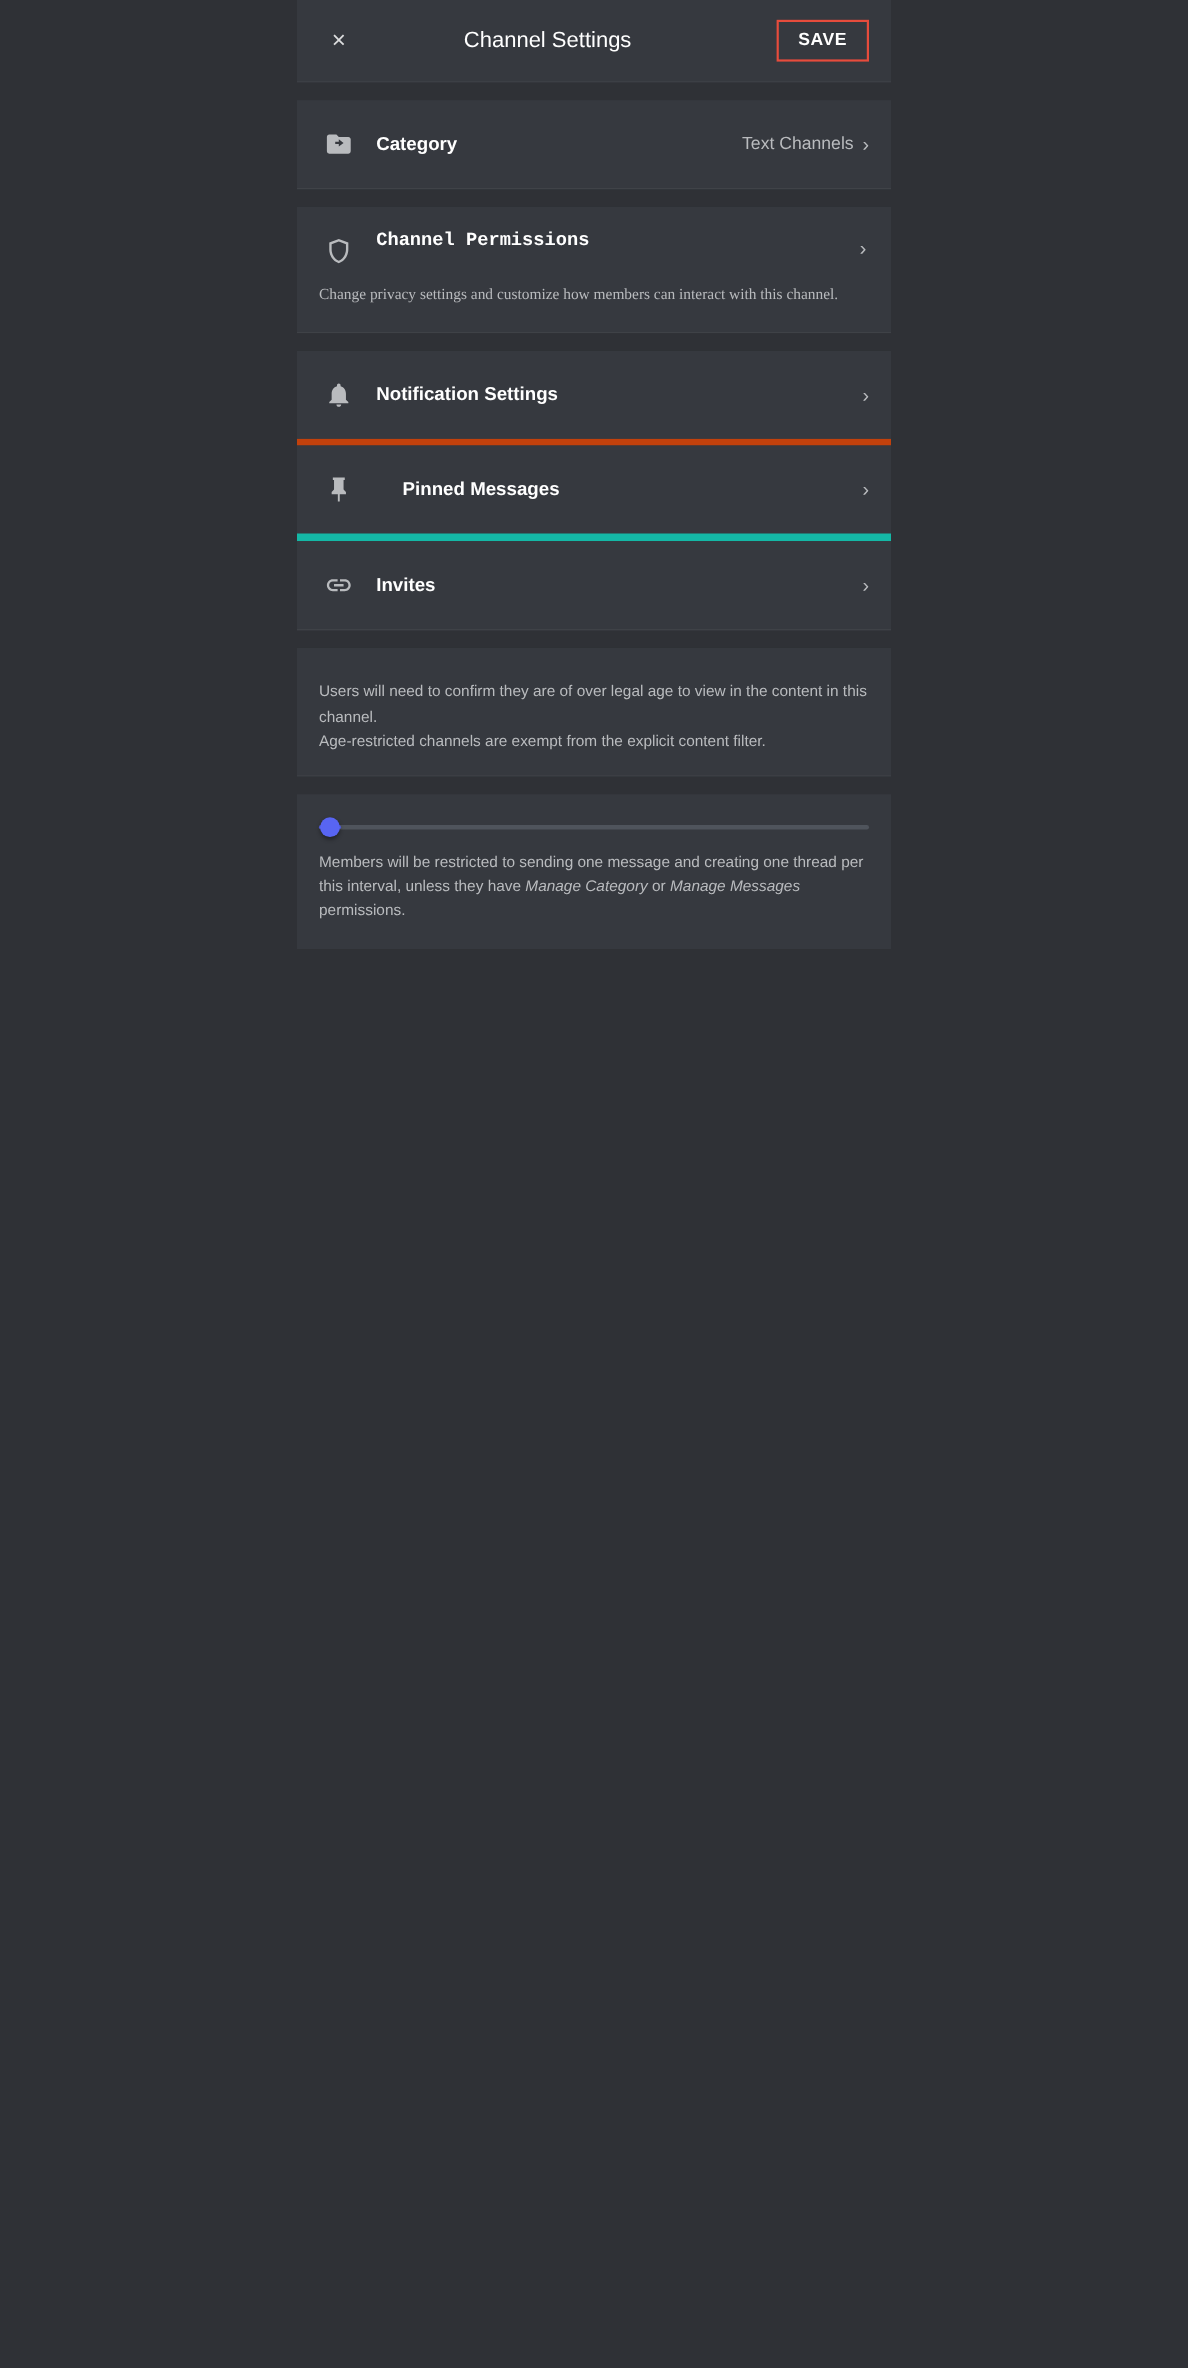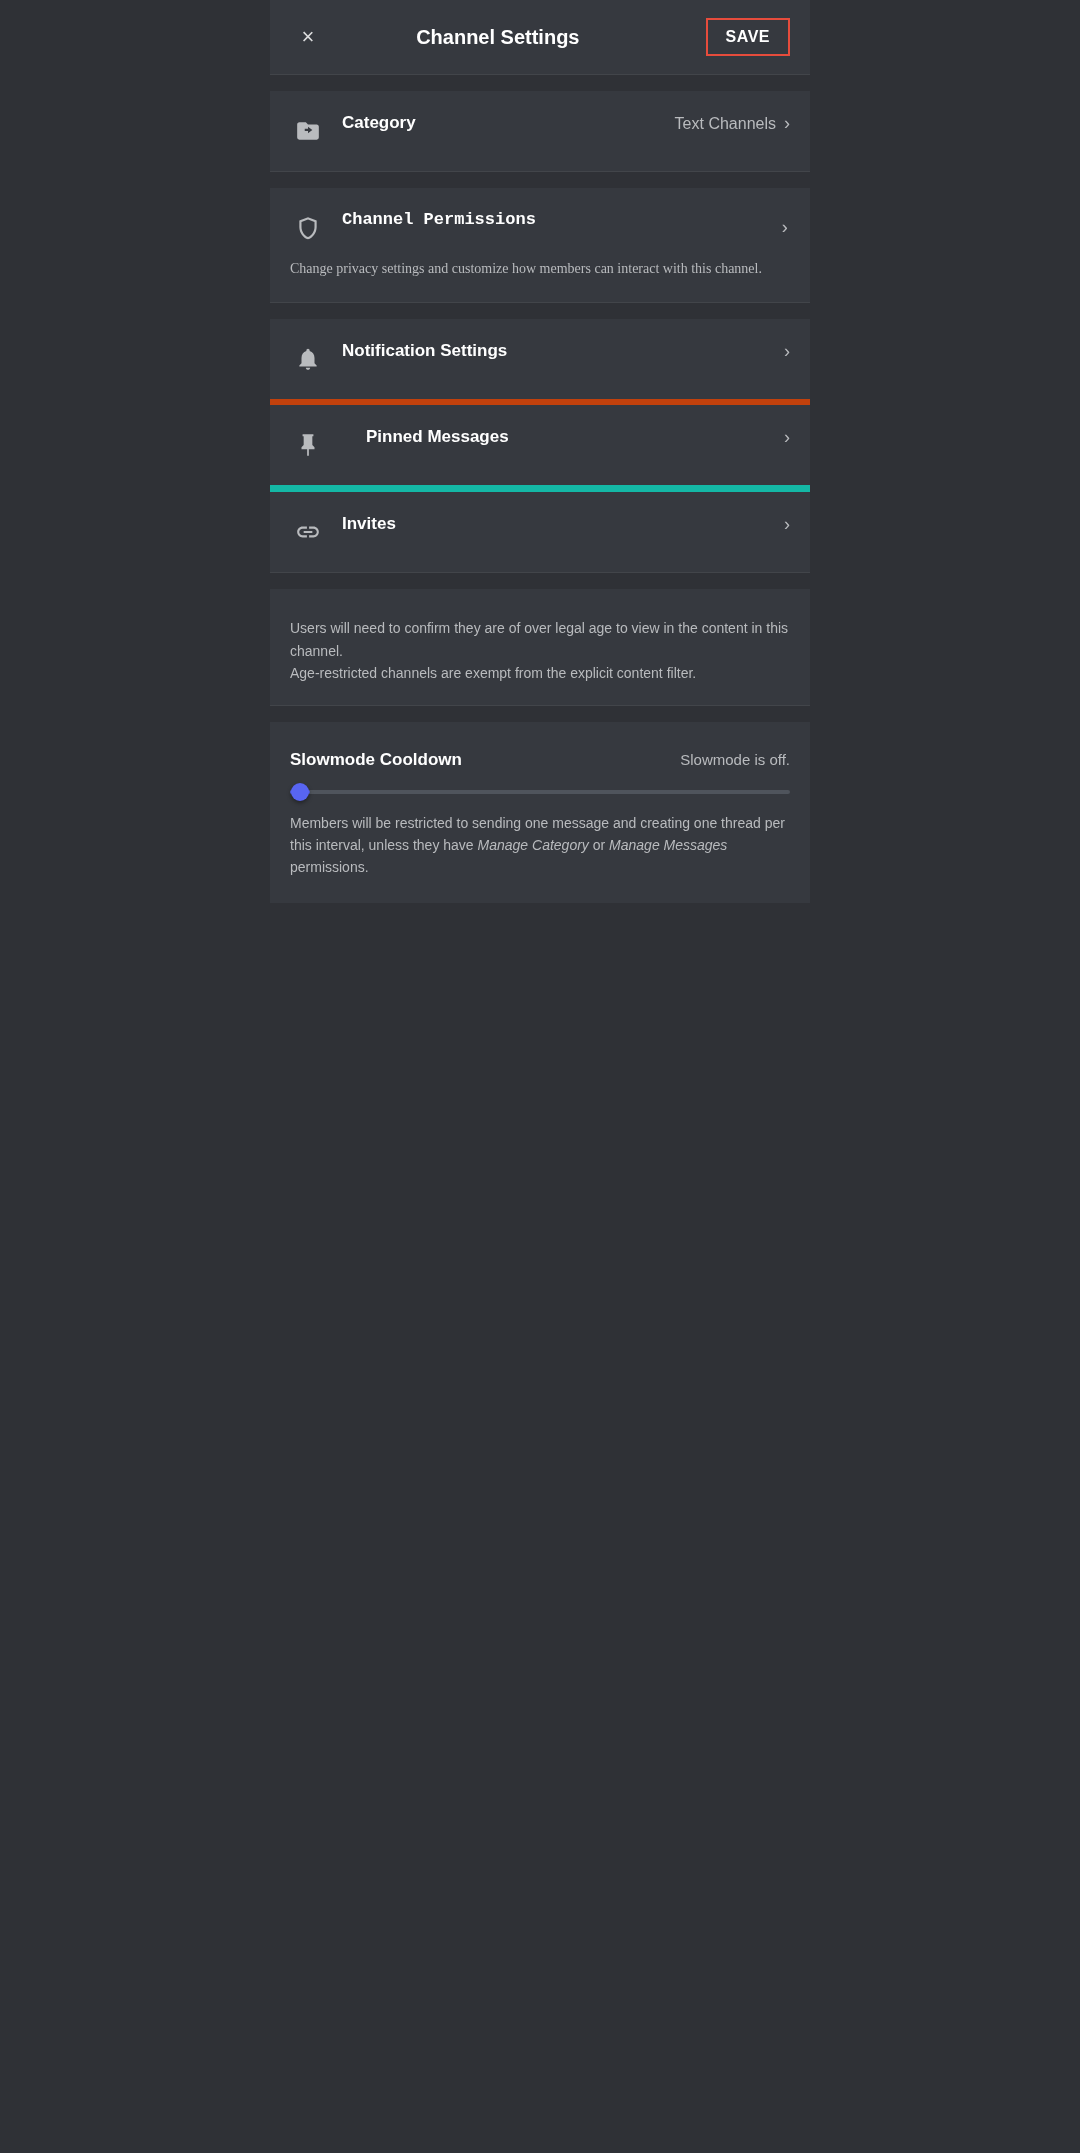--- a/index.html
+++ b/index.html
@@ -35,21 +35,21 @@
       align-items: center;
       justify-content: center;
       cursor: pointer;
       color: #dcddde;
       font-size: 22px;
       font-weight: 300;
     }
 
     .header-title {
       font-size: 20px;
-      font-weight: 700;
+      font-weight: 400;
       color: #ffffff;
       flex: 1;
       text-align: center;
       margin-left: -36px;
     }
 
     .header-save {
       background-color: #36393f;
       border: 2px solid #e74c3c;
       color: #ffffff;
@@ -62,21 +62,21 @@
     }
 
     
     .content {
       padding: 0;
     }
 
     
     .settings-row {
       display: flex;
-      align-items: flex-start;
+      align-items: center;
       padding: 22px 20px;
       background-color: #36393f;
       cursor: pointer;
       border-bottom: 1px solid #42454a;
       position: relative;
     }
 
     .settings-row:first-child {
       margin-top: 16px;
     }
@@ -381,24 +381,20 @@
   <div class="toggle-container">
     <div class="toggle-description">
       <span>Users will need to confirm they are of over legal age to view in the content in this channel.</span><br>
       <span>Age-restricted channels are exempt from the explicit content filter.</span>
     </div>
   </div>
 
   <div class="section-gap"></div>
 
   <div class="slowmode-container">
-    <div class="slowmode-header">
-      <div class="slowmode-label">Slowmode Cooldown</div>
-      <div class="slowmode-value">Slowmode is off.</div>
-    </div>
     <div class="slider-track">
       <div class="slider-fill"></div>
       <div class="slider-thumb"></div>
     </div>
     <div class="slowmode-description">
       <span>Members will be restricted to sending one message and creating one thread per this interval, unless they have <em>Manage Category</em> or <em>Manage Messages</em> permissions.</span>
     </div>
   </div>
 
 </div>

